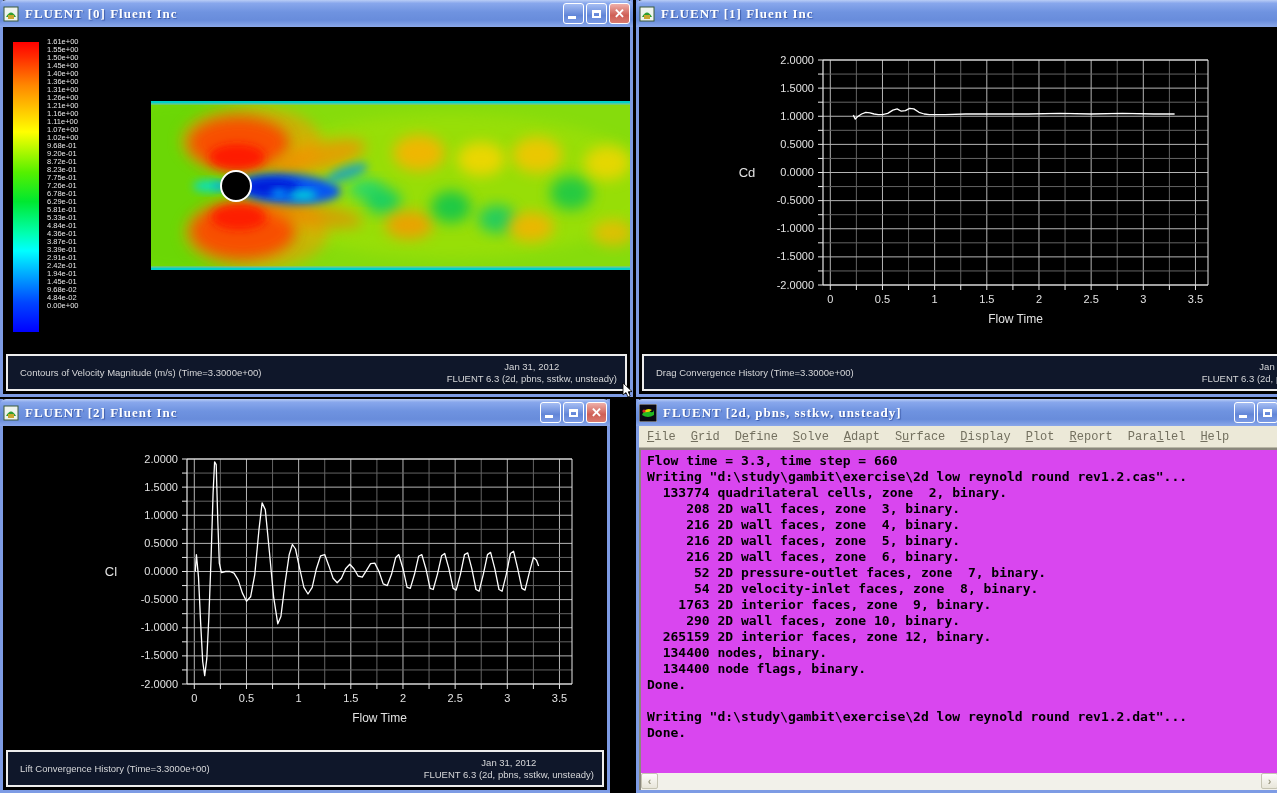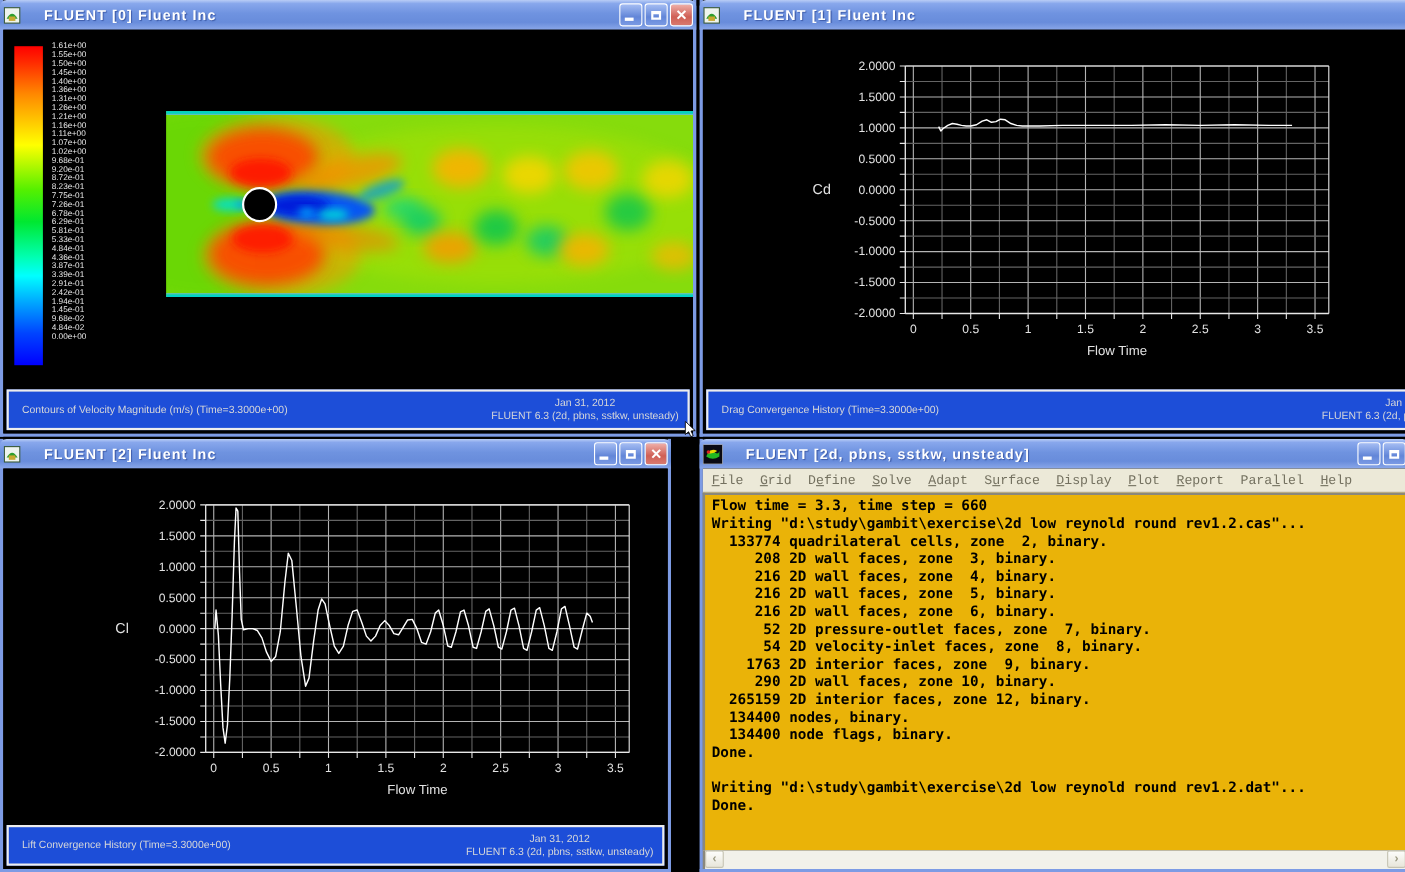--- a/index.html
+++ b/index.html
@@ -2,44 +2,44 @@
 <html><head>
 <meta charset="utf-8">
 <style>
   html,body{margin:0;padding:0;background:#000;width:1277px;height:793px;overflow:hidden;
     font-family:"Liberation Sans",sans-serif;}
   .win{position:absolute;background:#000;border:3px solid #7d9be4;border-top:none;box-sizing:border-box;}
   .titlebar{position:absolute;left:-3px;right:-3px;top:0;height:27px;
     background:linear-gradient(180deg,#bdd0f7 0%,#8fadee 10%,#placeholder 0);
     background:linear-gradient(180deg,#b9cdf6 0%,#88a7ec 12%,#6f93e0 45%,#688cdb 75%,#8aa7e9 100%);
     border-radius:6px 6px 0 0;display:flex;align-items:center;padding:0 3px;box-sizing:border-box;}
-  .titletext{color:#fff;font-family:Liberation Sans, sans-serif;font-weight:bold;font-size:13px;
-    letter-spacing:1px;margin-left:21px;white-space:nowrap;text-shadow:1px 1px 1px #3c5aa8;flex:1;overflow:hidden;}
+  .titletext{color:#fff;font-family:Liberation Serif, serif;font-weight:bold;font-size:13px;
+    letter-spacing:1px;margin-left:6px;white-space:nowrap;text-shadow:1px 1px 1px #3c5aa8;flex:1;overflow:hidden;}
   .winbtns{display:flex;gap:2px;margin-left:auto;}
   .wbtn{width:21px;height:21px;border-radius:3px;border:1px solid #fff;box-sizing:border-box;
     display:flex;align-items:center;justify-content:center;color:#fff;font-weight:bold;
     background:linear-gradient(180deg,#a5bdf3 0%,#6286d8 60%,#7b9ae4 100%);cursor:default;position:relative;}
   .wbtn.close{background:linear-gradient(180deg,#efb0aa 0%,#cf5f55 60%,#d97a6f 100%);}
   .glyph-min{position:absolute;left:4px;bottom:4px;width:8px;height:3px;background:#fff;}
   .glyph-max{width:9px;height:8px;border:2px solid #fff;border-top-width:3px;box-sizing:border-box;}
   .glyph-x{font-size:13px;line-height:1;font-family:"Liberation Sans",sans-serif;}
   .client{position:absolute;left:0;right:0;top:27px;bottom:0;background:#000;overflow:hidden;}
   .capbox{position:absolute;left:3px;right:3px;bottom:3px;height:37px;border:2px solid #ededed;
-    background:#1d4ed8;display:flex;align-items:center;box-sizing:border-box;}
+    background:#0f172a;display:flex;align-items:center;box-sizing:border-box;}
   .caption{color:#d6d7d9;font-size:9.5px;margin-left:12px;white-space:nowrap;}
   .capright{margin-left:auto;margin-right:8px;text-align:center;color:#d6d7d9;font-size:9.5px;line-height:12px;white-space:nowrap;}
   .colorbar{position:absolute;left:10px;top:15px;width:26px;height:290px;
     background:linear-gradient(180deg,#ff0000 0%,#ff2a00 5%,#ff8800 15%,#ffff00 31%,#55f000 45%,#00e830 55%,#00ffb0 66%,#00ffff 72%,#00aaff 80%,#0044ff 90%,#0000ff 100%);}
   .cbarlabels{position:absolute;left:44px;top:11px;height:297px;width:56px;display:flex;
     flex-direction:column;}
   .cbarlabels div{color:#e8e8e8;font-size:7.5px;line-height:8px;font-family:"Liberation Sans",sans-serif;}
   .menubar{position:absolute;left:0;right:0;top:27px;height:22px;background:#ece9d8;
     border-bottom:1px solid #b9b6a6;display:flex;align-items:center;padding-left:8px;box-sizing:border-box;}
   .menu-item{font-family:"Liberation Mono",monospace;font-size:12px;color:#73705f;margin-right:15px;cursor:default;}
-  .console-client{position:absolute;left:0;right:0;top:49px;bottom:17px;background:#eab308;
+  .console-client{position:absolute;left:0;right:0;top:49px;bottom:17px;background:#d946ef;
     border-top:2px solid #8a887c;border-left:2px solid #8a887c;box-sizing:border-box;overflow:hidden;}
   .console-pre{margin:0;padding:3px 6px;font-family:"DejaVu Sans Mono",monospace;font-weight:bold;
     font-size:13px;line-height:16px;color:#000;white-space:pre;}
   .hscroll{position:absolute;left:0;right:0;bottom:0;height:17px;background:#f2f1ea;display:flex;
     justify-content:space-between;border-left:2px solid #8a887c;box-sizing:border-box;}
   .sbtn{width:17px;height:16px;background:linear-gradient(180deg,#fdfdfb,#e8e6da);border:1px solid #c5c3b2;
     border-radius:2px;box-sizing:border-box;color:#9d9b85;font-size:11px;font-weight:bold;
     display:flex;align-items:center;justify-content:center;cursor:default;}
   svg text{font-family:"Liberation Sans",sans-serif;}
 </style>

